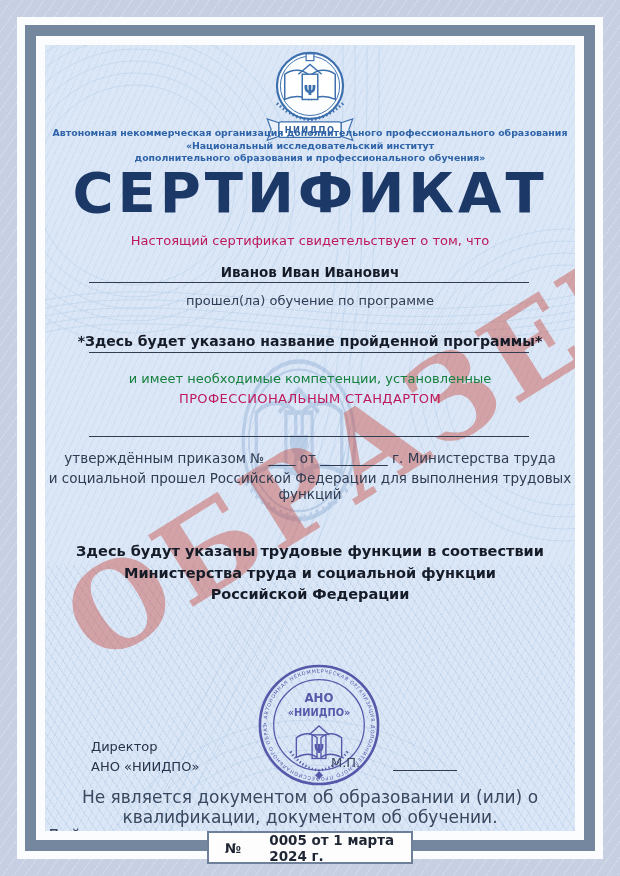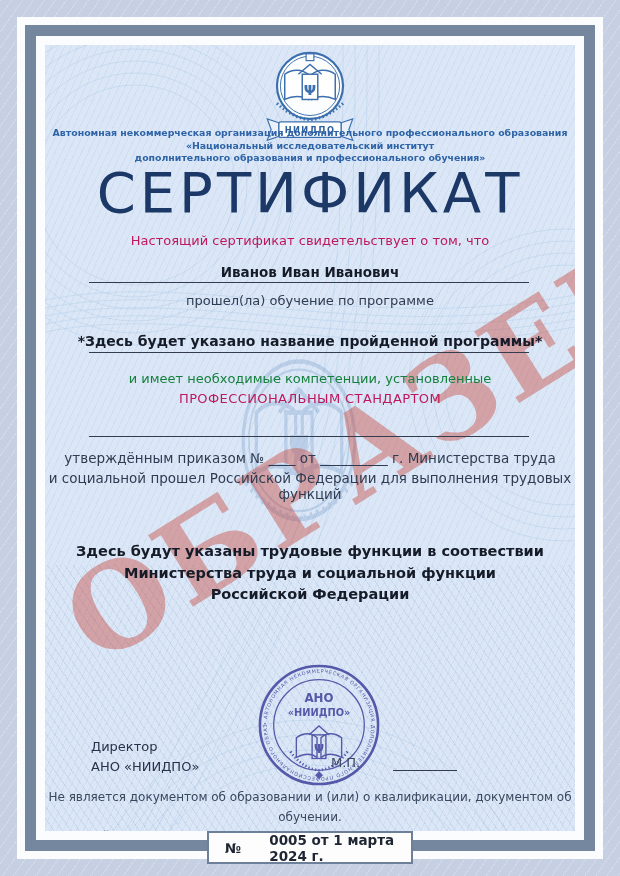--- a/index.html
+++ b/index.html
@@ -30,39 +30,39 @@
   .specimen{
     position:absolute;left:-20px;top:338px;width:680px;text-align:center;
     font-family:"DejaVu Serif","Liberation Serif",serif;font-weight:bold;
     font-size:116px;letter-spacing:5px;color:rgba(197,60,48,.40);
     transform:rotate(-32deg);z-index:1;pointer-events:none;white-space:nowrap;
   }
   .content{position:absolute;inset:0;z-index:2;}
   .cline{position:absolute;left:0;right:0;text-align:center;}
   .logo{position:absolute;left:50%;transform:translateX(-50%);top:0;}
   .org-lines{top:82px;font-size:9.4px;font-weight:bold;color:#2e63a7;line-height:12.6px;}
-  .title{top:118px;font-size:56px;line-height:60px;font-weight:400;color:#1c3867;letter-spacing:4px;}
+  .title{top:118px;font-size:56px;line-height:60px;font-weight:700;color:#1c3867;letter-spacing:4px;}
   .intro{top:188px;font-size:13px;color:#be185d;}
   .name{top:219px;font-size:13.5px;font-weight:bold;color:#161b28;}
   .uline{position:absolute;left:44px;width:440px;height:0;border-top:1.4px solid #323c4e;}
   .ul-name{top:237px;}
   .trained{top:248px;font-size:13px;color:#2f3b52;}
   .program{top:288px;font-size:14px;font-weight:bold;color:#161b28;}
   .ul-program{top:307px;}
   .comp1{top:326px;font-size:13px;color:#15803d;}
   .comp2{top:346px;font-size:13px;color:#be185d;letter-spacing:.4px;}
   .ul-order{top:391px;}
   .order1{top:405px;font-size:13.5px;color:#2f3b52;}
   .order2{top:425px;font-size:13.5px;color:#2f3b52;}
   .functions{top:457px;font-size:14.5px;font-weight:bold;color:#161b28;line-height:21.5px;margin-top:39px;}
   .stamp{position:absolute;left:210px;top:616px;opacity:.92;}
   .director{position:absolute;left:46px;top:692px;font-size:13px;color:#28324a;line-height:20px;}
   .mp{position:absolute;left:286px;top:710px;font-size:13px;color:#3c4760;}
   .sigline{position:absolute;left:348px;top:725px;width:64px;border-top:1.4px solid #323c4e;}
-  .disclaimer{top:743px;font-size:12px;color:#39475f;line-height:19.5px;}
+  .disclaimer{top:743px;font-size:17px;color:#39475f;line-height:19.5px;}
   .numbox{
     position:absolute;left:207px;top:831px;width:206px;height:33px;z-index:4;
     background:#fdfdfe;border:2px solid #6d7f99;display:flex;align-items:center;
     font-size:13.5px;font-weight:bold;color:#1f2633;padding-left:16px;box-sizing:border-box;
   }
   .numbox .num-label{margin-right:28px;}
 </style>
 </head>
 <body>
 

